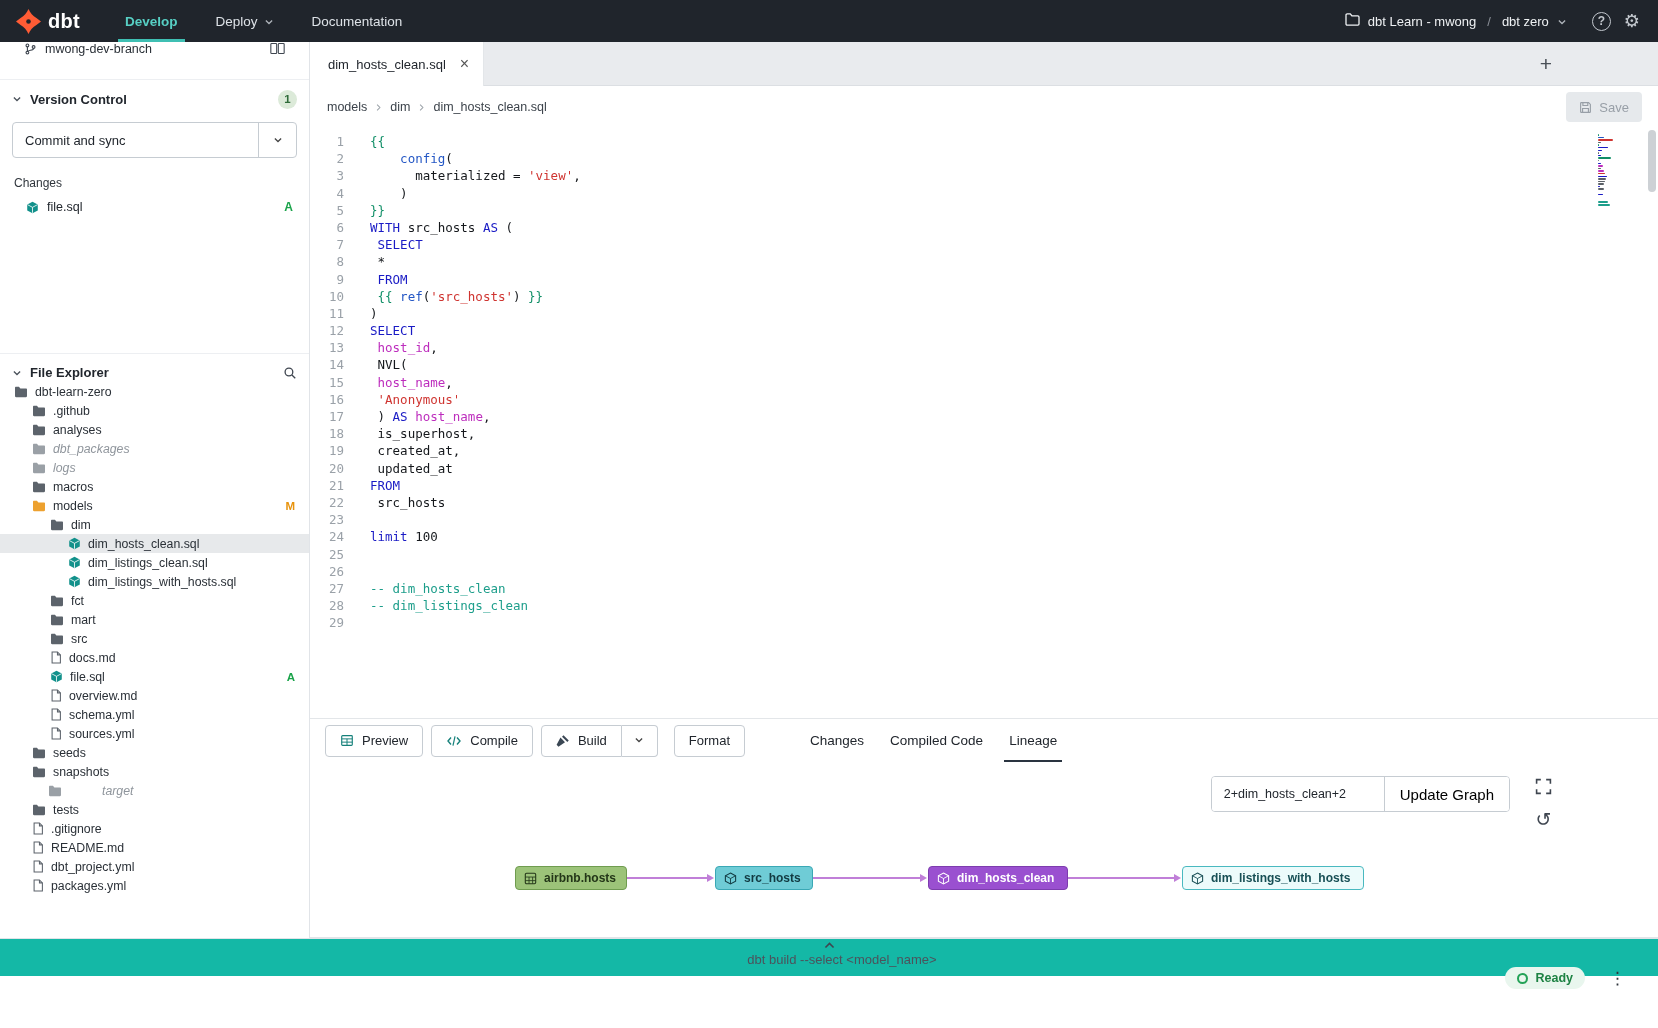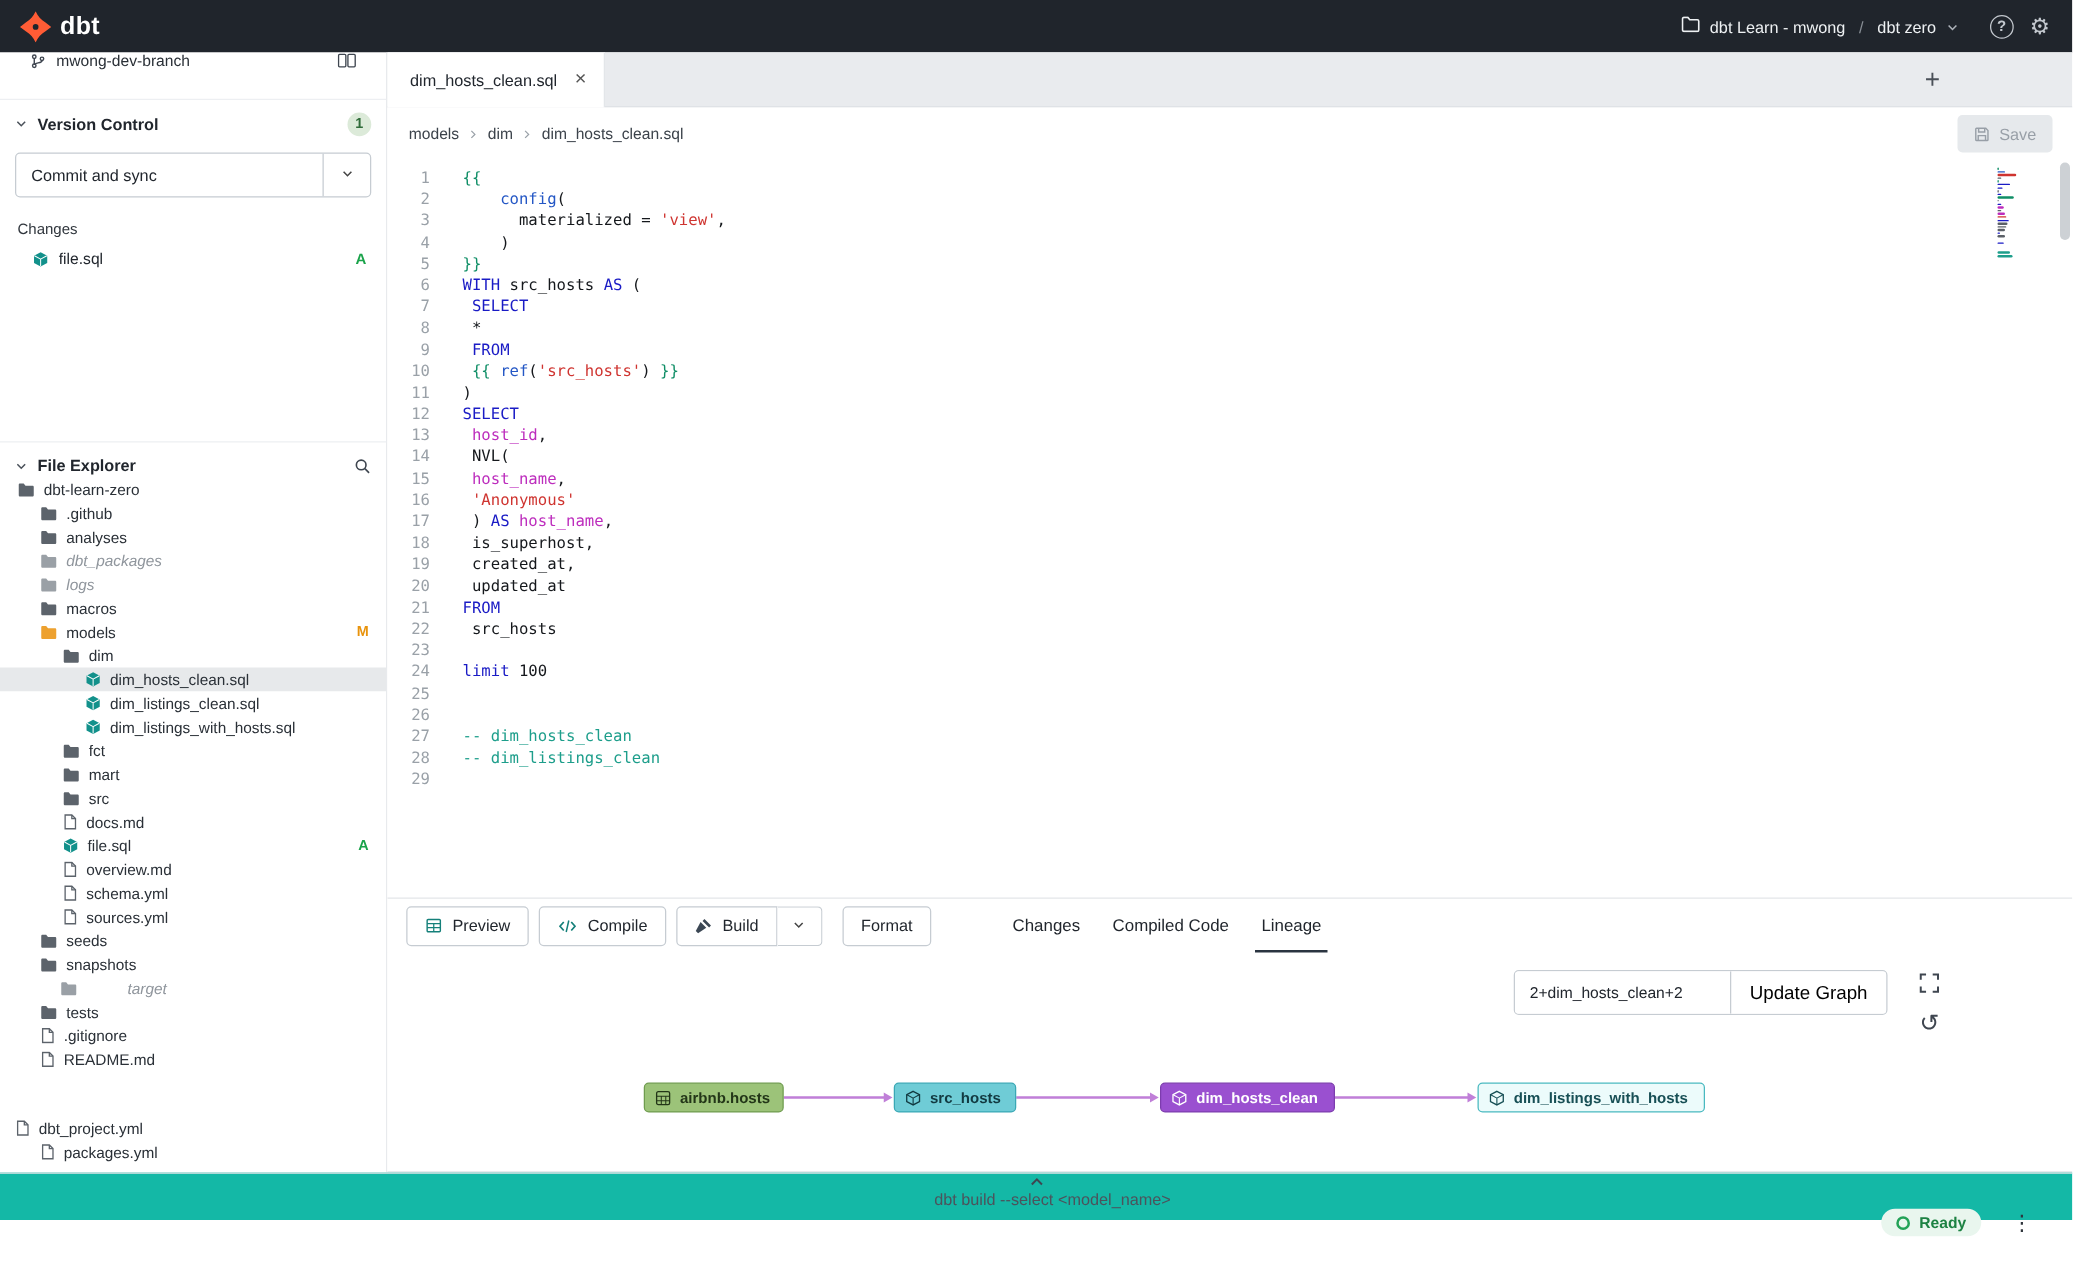--- a/index.html
+++ b/index.html
@@ -120,20 +120,36 @@
   <header class="topbar">
     <div class="brand">
       <span class="logo">
           <svg width="25" height="25" viewBox="0 0 24 24">
             <path fill="#ff5c35" d="M12 0c1.7 3.8 4.1 6.6 7.6 8.6L24 12l-4.4 3.4c-3.5 2-5.9 4.8-7.6 8.6-1.7-3.8-4.1-6.6-7.6-8.6L0 12l4.4-3.4C7.9 6.6 10.3 3.8 12 0z"></path>
             <circle cx="12" cy="12" r="2.2" fill="#20252c"></circle>
           </svg>
         </span>
       <span class="brand-name">dbt</span>
     </div>
+    <nav class="nav" id="top-nav">
+        <div class="nav-item active">
+          <span>Develop</span>
+        </div>
+        <div class="nav-item">
+          <span>Deploy</span>
+          <span class="nav-chev">
+            <svg width="10" height="10" viewBox="0 0 16 16">
+              <path d="M3 5.5 8 10.5 13 5.5" fill="none" stroke="currentColor" stroke-width="2"></path>
+            </svg>
+          </span>
+        </div>
+        <div class="nav-item">
+          <span>Documentation</span>
+        </div>
+      </nav>
     <div class="topbar-right">
       <div class="acct">
         <span class="icon"><svg width="15" height="13" viewBox="0 0 16 14">
               <path d="M1 2.2C1 1.5 1.5 1 2.2 1h3.4l1.7 2h6.5c.7 0 1.2.5 1.2 1.2v7.6c0 .7-.5 1.2-1.2 1.2H2.2C1.5 13 1 12.5 1 11.8z" fill="none" stroke="currentColor" stroke-width="1.4"></path>
             </svg></span>
         <span>dbt Learn - mwong</span>
       </div>
       <span class="sep">/</span>
       <div class="proj">
         <span>dbt zero</span>
@@ -416,21 +432,21 @@
         </div>
         <div class="tree-row" style="padding-left: 32px;">
           <span class="tree-icon">
             <svg width="12" height="13" viewBox="0 0 14 16">
               <path d="M2.2 1.2h6.6l3.6 3.6v10H2.2z" fill="none" stroke="currentColor" stroke-width="1.3"></path>
               <path d="M8.8 1.2v3.6h3.6" fill="none" stroke="currentColor" stroke-width="1.3"></path>
             </svg>
           </span>
           <span>README.md</span>
         </div>
-        <div class="tree-row" style="padding-left: 12px; margin-top: 36px;">
+        <div class="tree-row" style="padding-left: 32px;">
           <span class="tree-icon">
             <svg width="12" height="13" viewBox="0 0 14 16">
               <path d="M2.2 1.2h6.6l3.6 3.6v10H2.2z" fill="none" stroke="currentColor" stroke-width="1.3"></path>
               <path d="M8.8 1.2v3.6h3.6" fill="none" stroke="currentColor" stroke-width="1.3"></path>
             </svg>
           </span>
           <span>dbt_project.yml</span>
         </div>
         <div class="tree-row" style="padding-left: 32px;">
           <span class="tree-icon">

